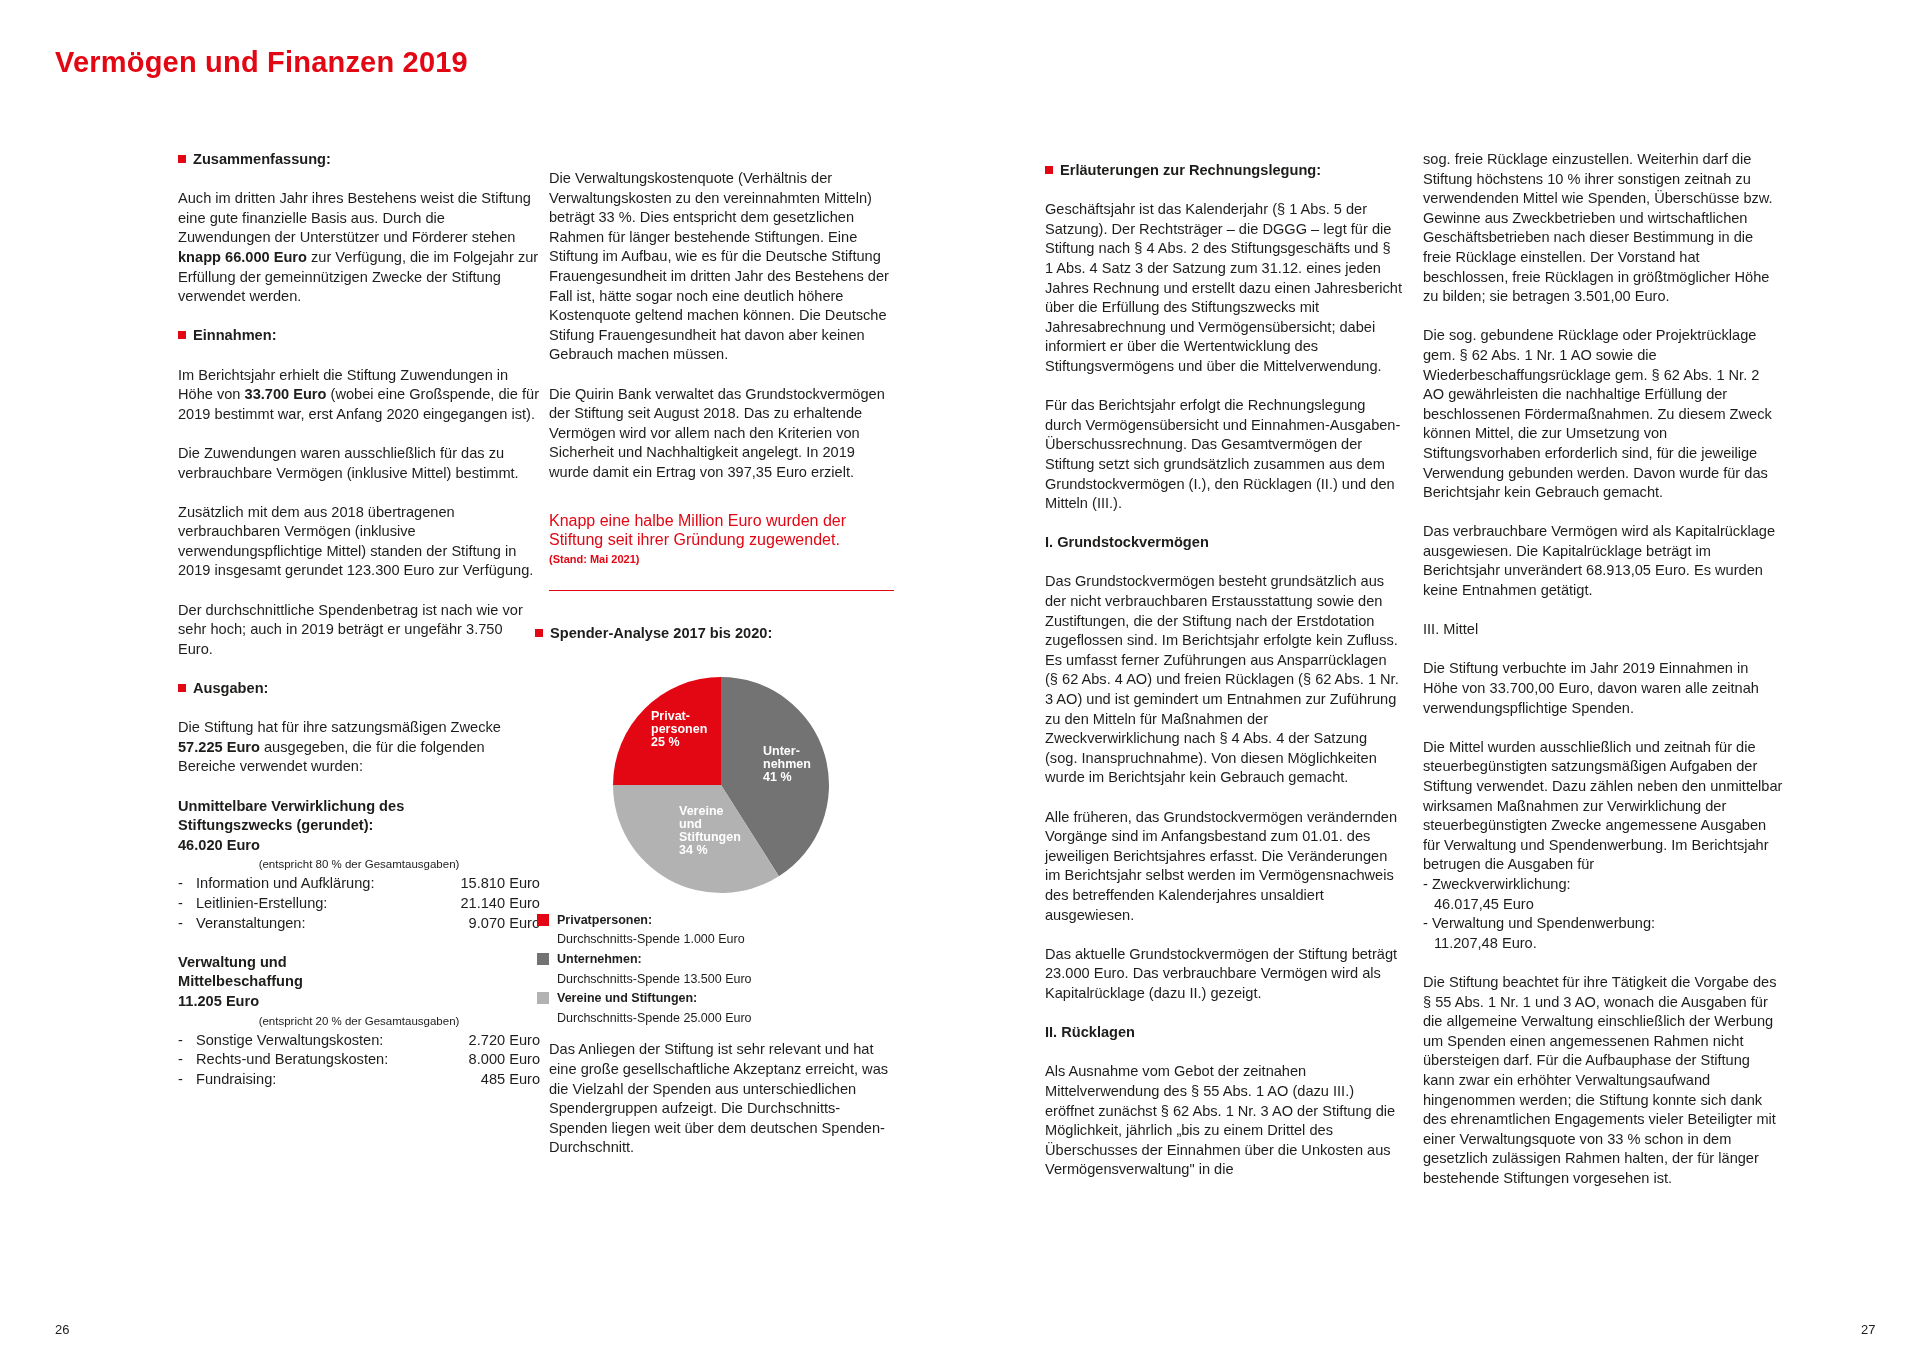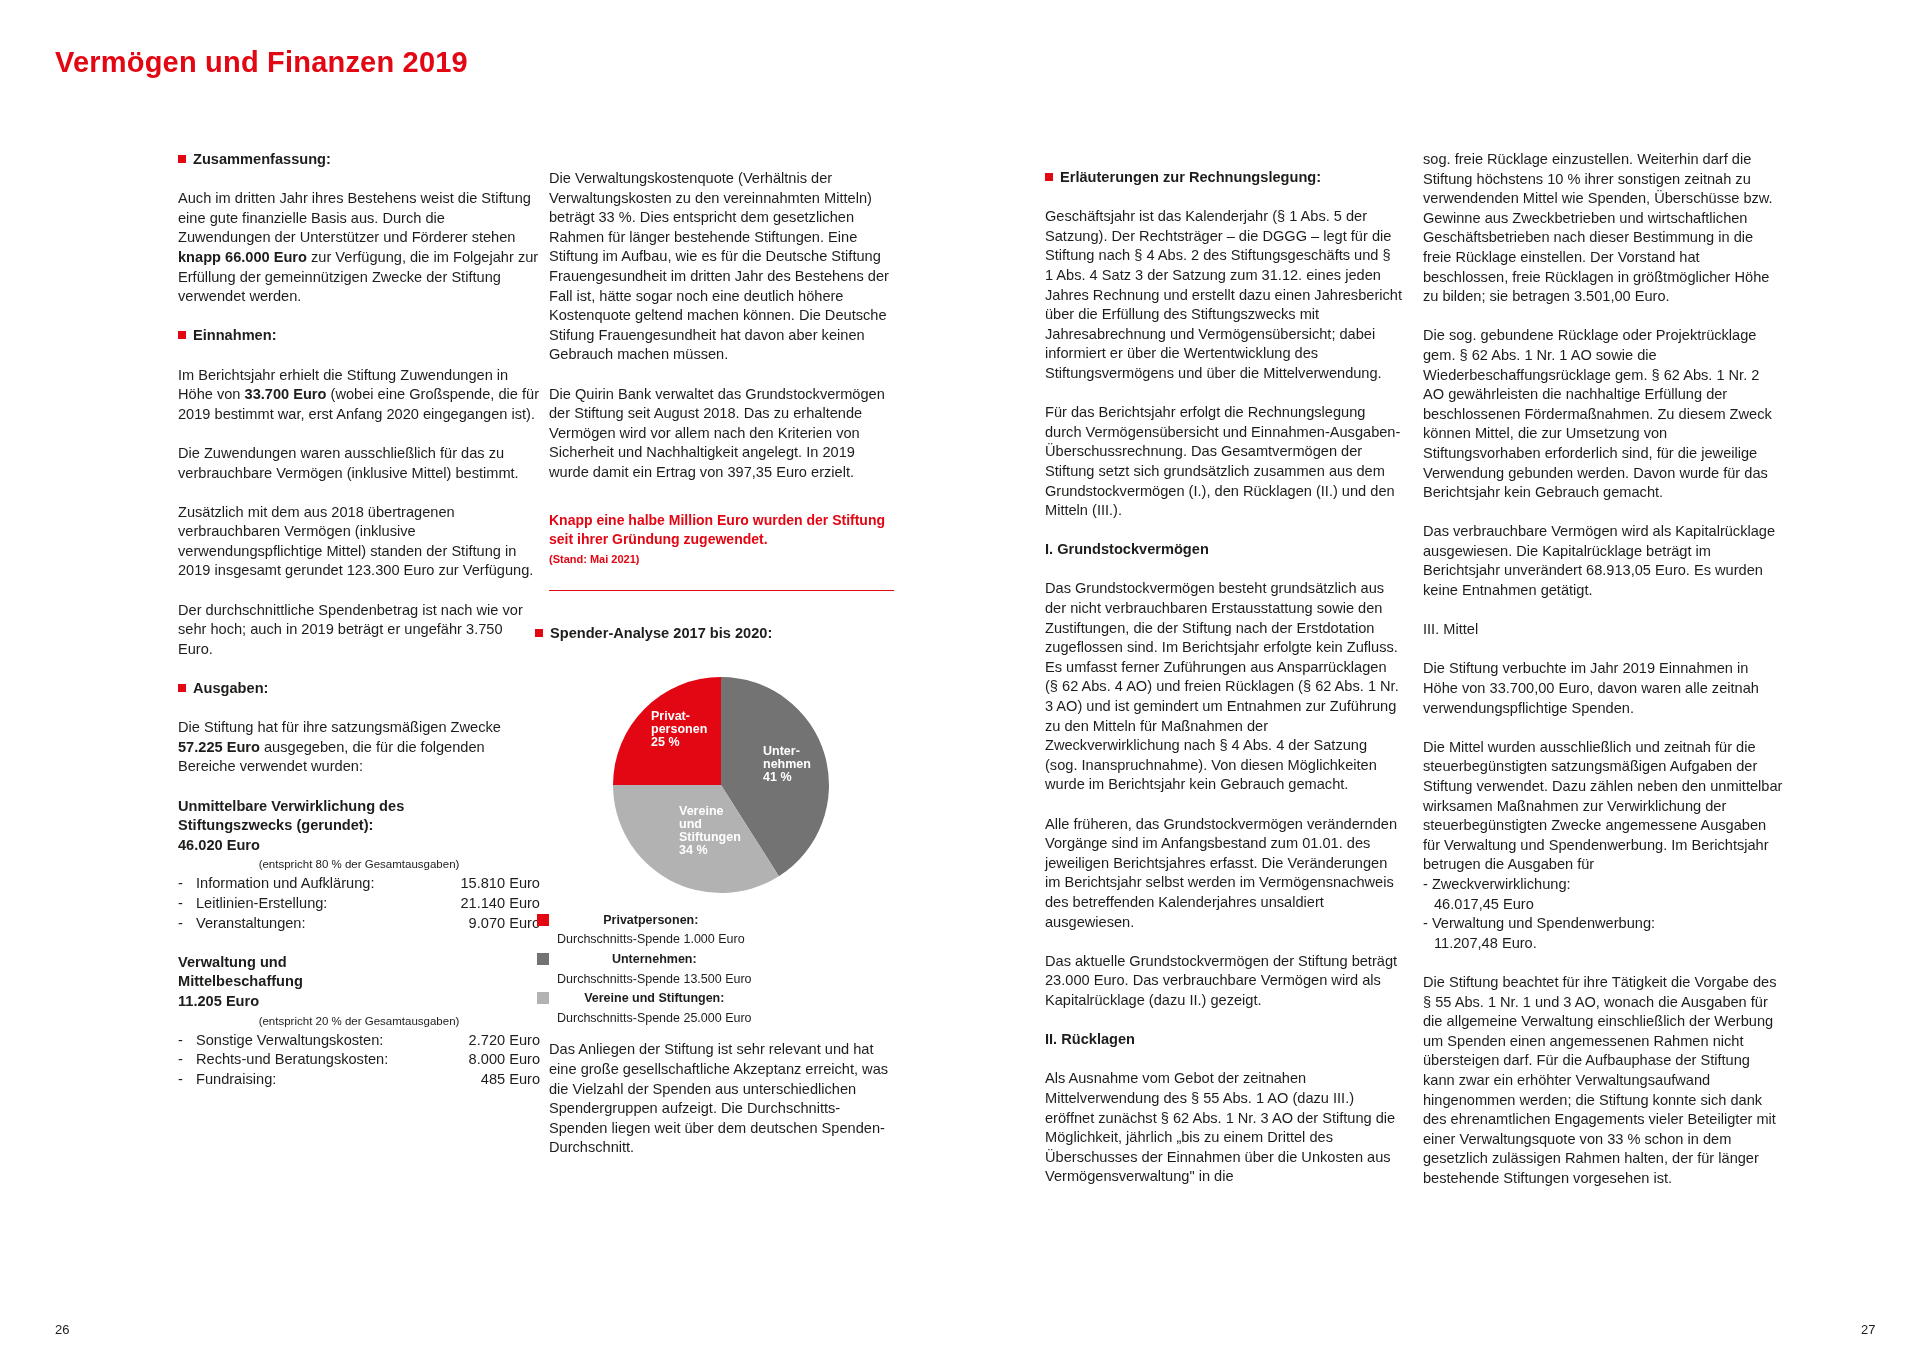--- a/index.html
+++ b/index.html
@@ -2,41 +2,41 @@
 <html><head>
 <meta charset="utf-8">
 <style>
   html, body { margin: 0; padding: 0; background: #ffffff; }
   body { width: 1920px; height: 1358px; position: relative; overflow: hidden;
          font-family: "Liberation Sans", "DejaVu Sans", sans-serif; color: #1d1d1b; }
   .title { position: absolute; left: 55px; top: 46px; font-size: 29px; font-weight: bold; color: #e30613; margin: 0; letter-spacing: 0.2px; }
   .col { position: absolute; font-size: 14.6px; line-height: 19.6px; }
   .col1 { left: 178px; top: 150px; width: 362px; }
   .col2 { left: 549px; top: 169px; width: 345px; }
-  .col3 { left: 1045px; top: 168px; width: 357px; }
+  .col3 { left: 1045px; top: 161px; width: 357px; }
   .col4 { left: 1423px; top: 150px; width: 360px; }
   .head { font-weight: bold; position: relative; margin: 0 0 19.6px 0; }
   .bullet-head { padding-left: 15px; margin-left: -15px; }
   .sq { display: inline-block; width: 8px; height: 8px; background: #e30613; margin-right: 7px; vertical-align: 1px; }
   .ind { padding-left: 15px; }
   p { margin: 0 0 19.6px 0; }
   b { font-weight: bold; }
   .line { display: flex; justify-content: space-between; flex-direction: column; }
   .small-right { text-align: center; font-size: 11.5px; line-height: 19px; }
   .dash { display: flex; }
   .dash .d { width: 18px; flex: none; }
   .dash .t { flex: 1; }
   .dash .v { text-align: right; }
-  .callout { color: #e30613; font-weight: bold; font-size: 14px; line-height: 19.6px; }
+  .callout { color: #e30613; font-weight: normal; font-size: 16px; line-height: 19.6px; }
   .callout-small { color: #e30613; font-weight: bold; font-size: 11px; line-height: 18px; }
   .rule { border-top: 1.5px solid #e30613; margin: 22px 0 0 0; width: 345px; }
   .chart-head { font-weight: bold; margin-top: 33px; margin-left: -14px; }
   .chart-wrap { position: relative; width: 345px; height: 245px; margin-top: 2px; }
   .pie-label { position: absolute; color: #ffffff; font-weight: bold; font-size: 12.5px; line-height: 13px; }
-  .legend { margin-top: 3px; font-size: 12.5px; line-height: 19.6px; margin-left: -12px; text-align: center;}
+  .legend { margin-top: 3px; font-size: 12.5px; line-height: 19.6px; margin-left: -12px;}
   .leg-row { display: flex; align-items: flex-start; }
   .leg-sw { width: 12px; height: 12px; margin-top: 3px; margin-right: 8px; flex: none; }
   .leg-txt b { font-weight: bold; }
   .page-num { position: absolute; font-size: 13px; top: 1322px; }
 </style>
 </head>
 <body>
 
 <h1 class="title">Vermögen und Finanzen 2019</h1>
 

